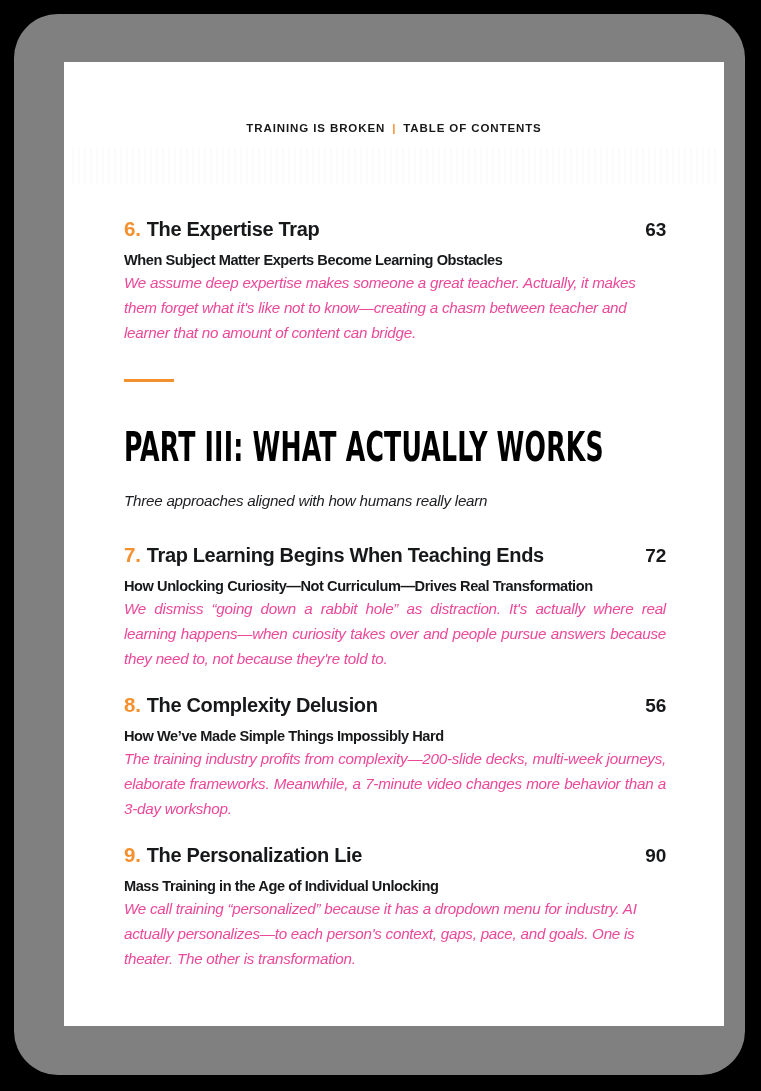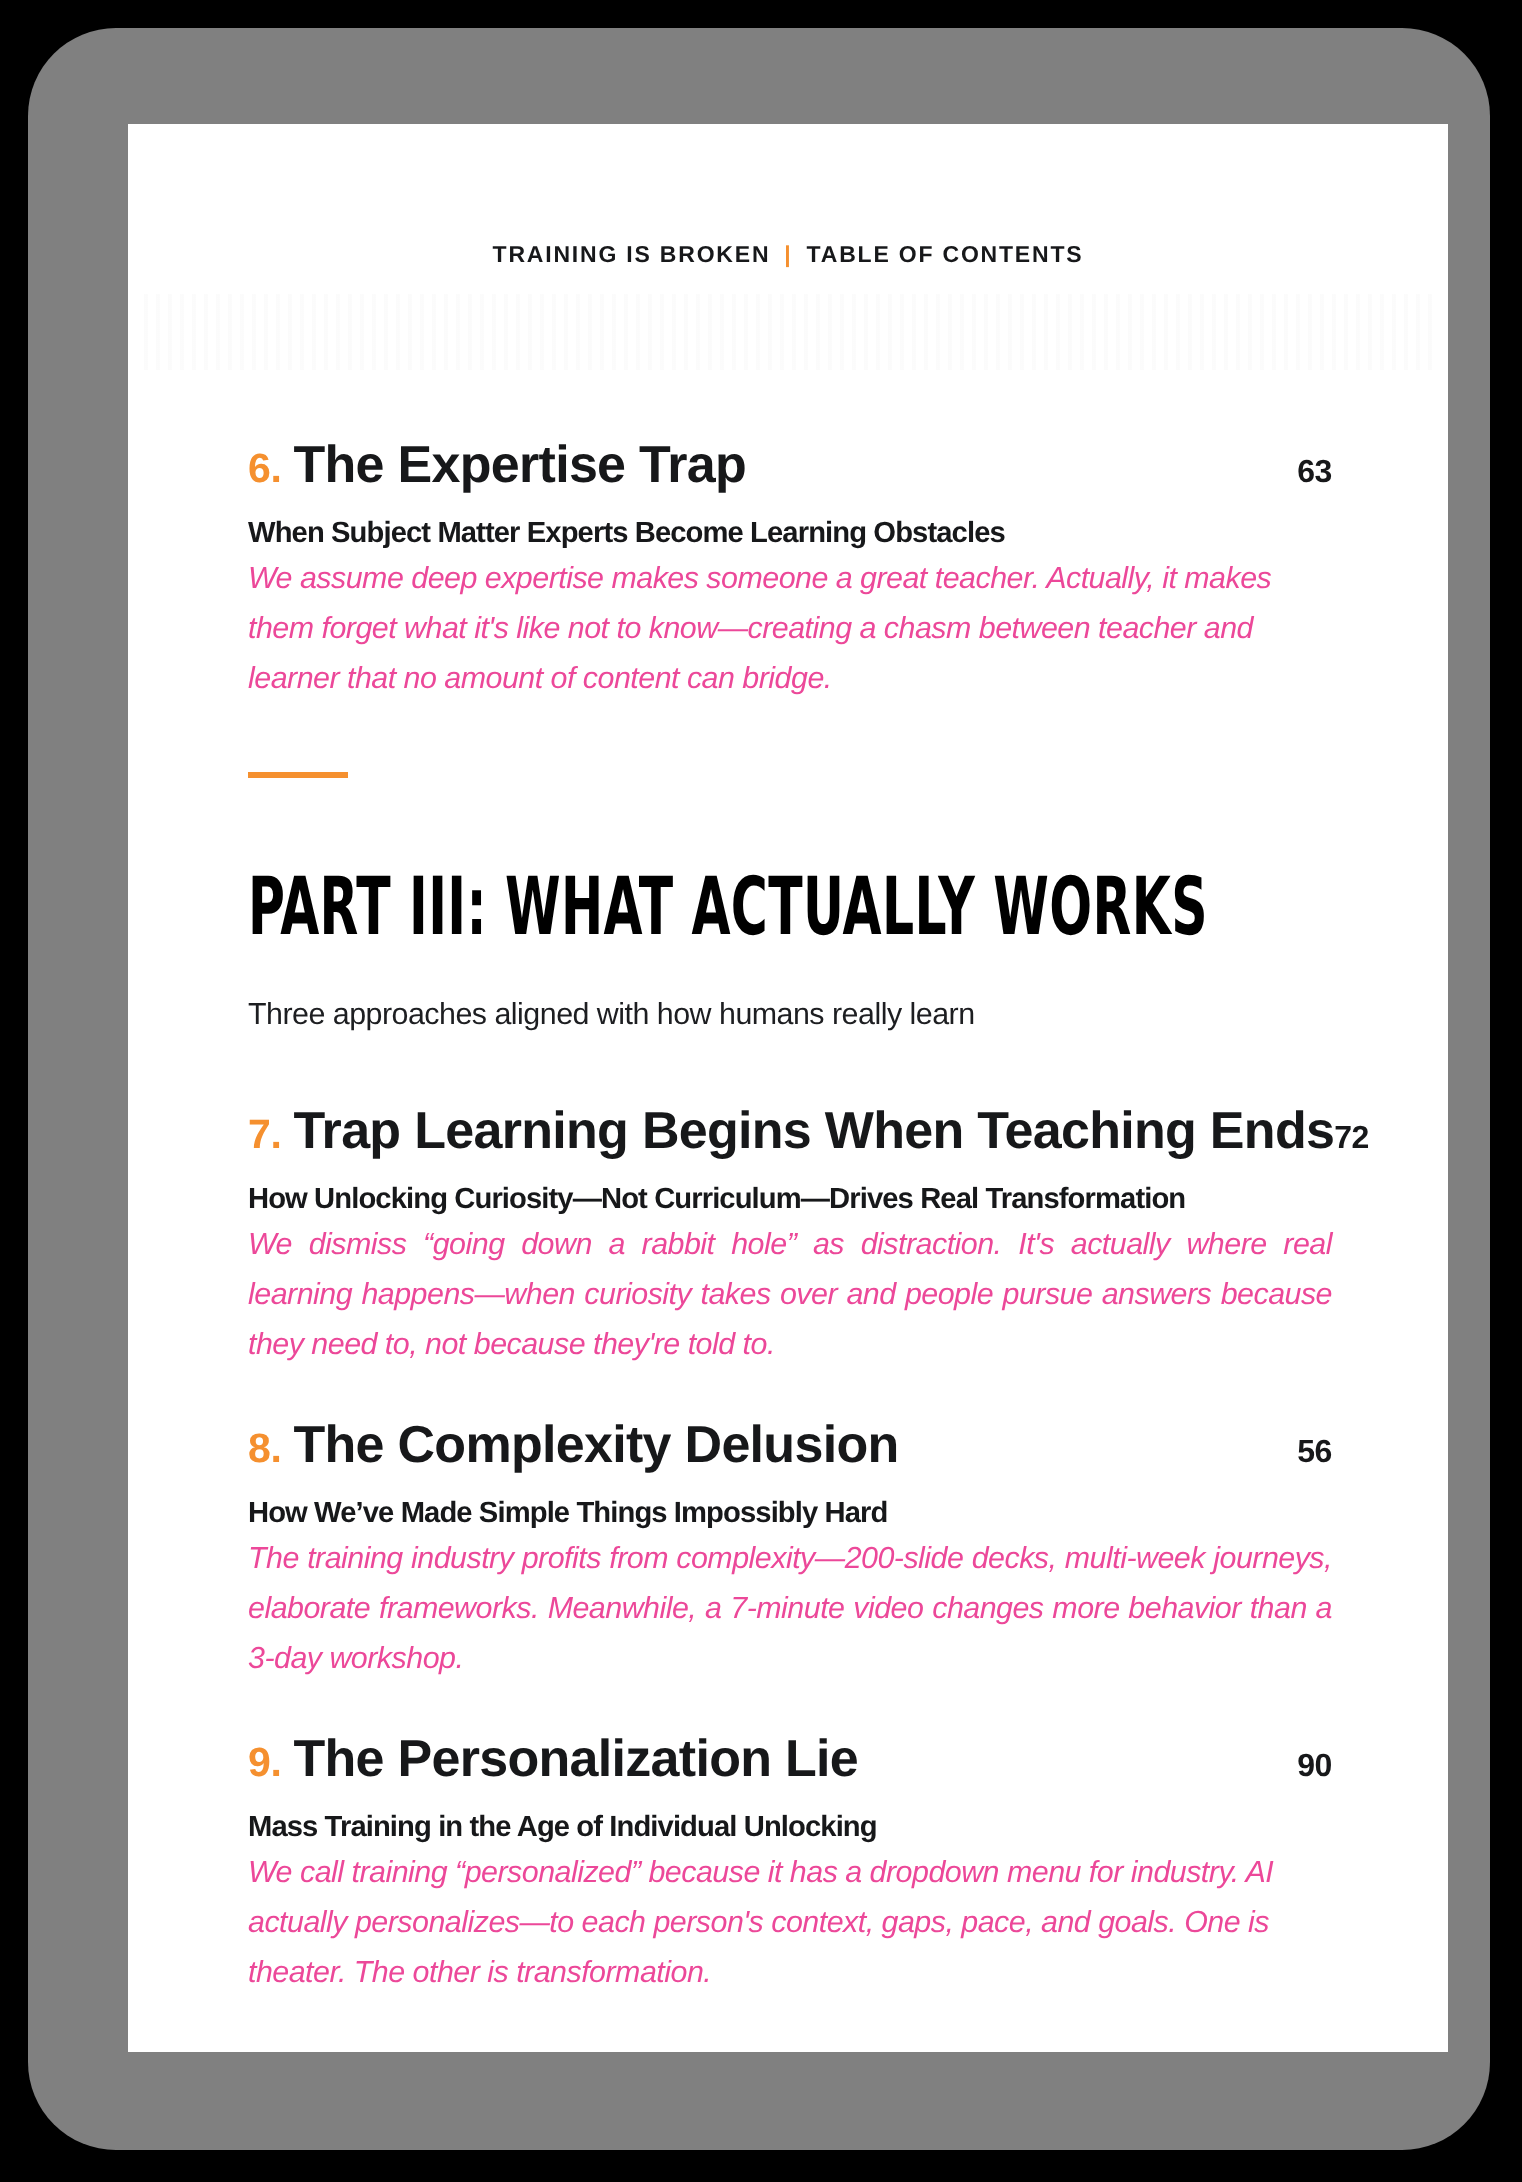--- a/index.html
+++ b/index.html
@@ -96,27 +96,27 @@
   .entry-num {
     color: #f5902f;
     font-weight: 700;
     font-size: 20.5px;
     letter-spacing: -0.2px;
     margin-right: 6px;
   }
   .entry-title {
     color: #17181a;
     font-weight: 700;
-    font-size: 26px;
+    font-size: 20px;
     letter-spacing: -0.35px;
   }
   .entry-page {
     color: #17181a;
     font-weight: 700;
-    font-size: 16px;
+    font-size: 19px;
     letter-spacing: -0.2px;
   }
 
   .entry-sub {
     margin-top: 11px;
     color: #17181a;
     font-weight: 700;
     font-size: 14.6px;
     letter-spacing: -0.45px;
     white-space: nowrap;
@@ -154,20 +154,21 @@
     letter-spacing: 0.3px;
     transform: scaleX(0.70);
     transform-origin: left bottom;
     white-space: nowrap;
     font-family: "DejaVu Sans", sans-serif;
     font-stretch: condensed;
   }
   .part-desc {
     margin-top: 20px;
     color: #1d1e21;
+    font-style: italic;
     font-size: 15.2px;
     line-height: 25px;
     letter-spacing: -0.25px;
   }
 
   .gap-lg { height: 30px; }
   .gap-md { height: 22px; }
 </style>
 </head>
 <body>

